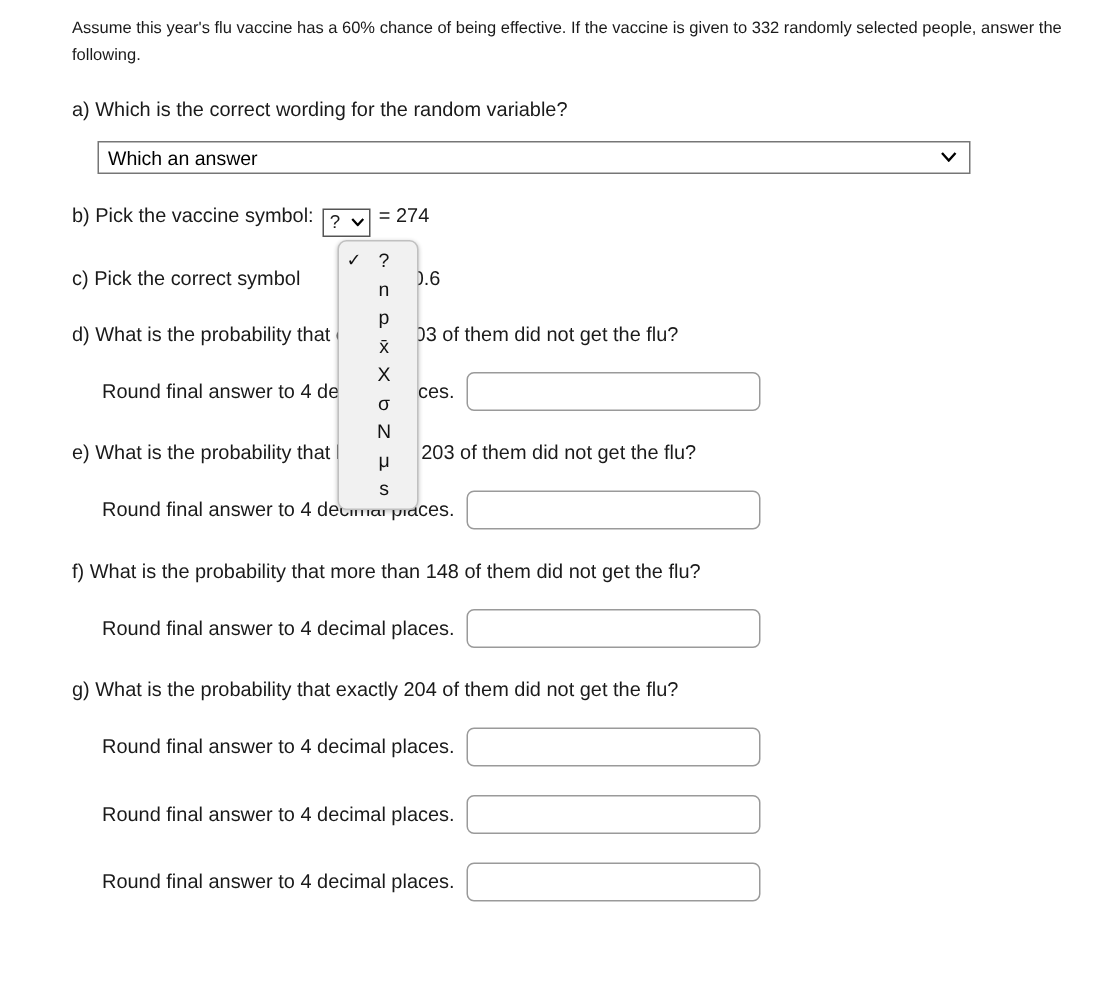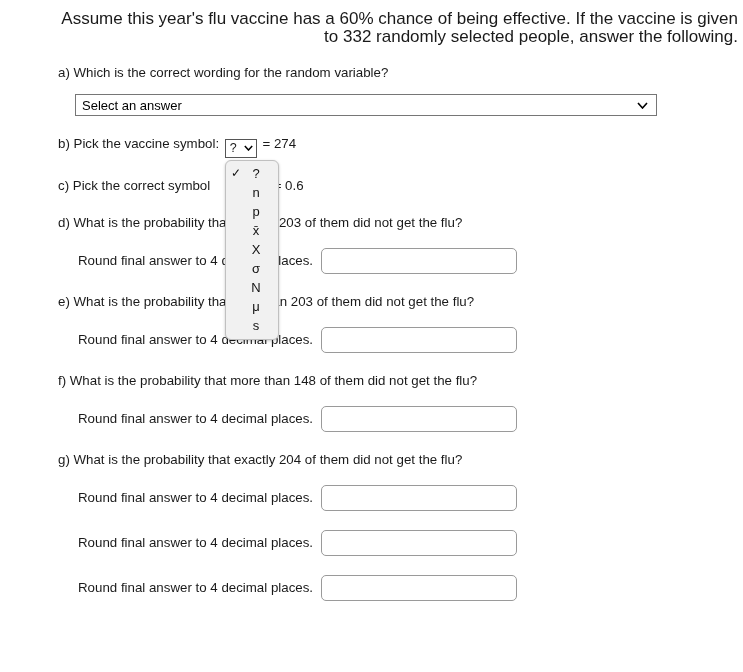--- a/index.html
+++ b/index.html
@@ -18,36 +18,35 @@
   }
 
   .page {
     position: absolute;
     left: 48px;
     top: 10px;
     width: 690px;
   }
 
   .intro {
-    font-size: 17px;
+    font-size: 11px;
     line-height: 18px;
     color: #1a1a1a;
     margin: 0 0 18px 0;
     width: 690px;
-    text-align: right;
   }
 
   .qline {
     font-size: 13.3px;
     line-height: 18px;
     color: #1a1a1a;
     white-space: nowrap;
   }
 
-  .block { position: relative; margin-left: 10px; }
+  .block { position: relative; }
 
   
   .select-row {
     margin-top: 12px;
     padding-left: 17px;
   }
   .wide-select {
     box-sizing: border-box;
     width: 582px;
     height: 22px;
@@ -164,21 +163,21 @@
 <body>
 
 <div class="page">
 
   <p class="intro">Assume this year's flu vaccine has a 60% chance of being effective. If the vaccine is given to 332 randomly selected people, answer the following.</p>
 
   <div class="block">
     <div class="qline">a) Which is the correct wording for the random variable?</div>
     <div class="select-row">
       <div class="wide-select">
-        <span>Select an answer</span>
+        <span>Which an answer</span>
         <span class="caret">
           <svg width="11" height="7" viewBox="0 0 11 7">
             <path d="M1 1 L5.5 6 L10 1" stroke="#000" stroke-width="1.6" fill="none"></path>
           </svg>
         </span>
       </div>
     </div>
   </div>
 
   <div class="block q-gap">

